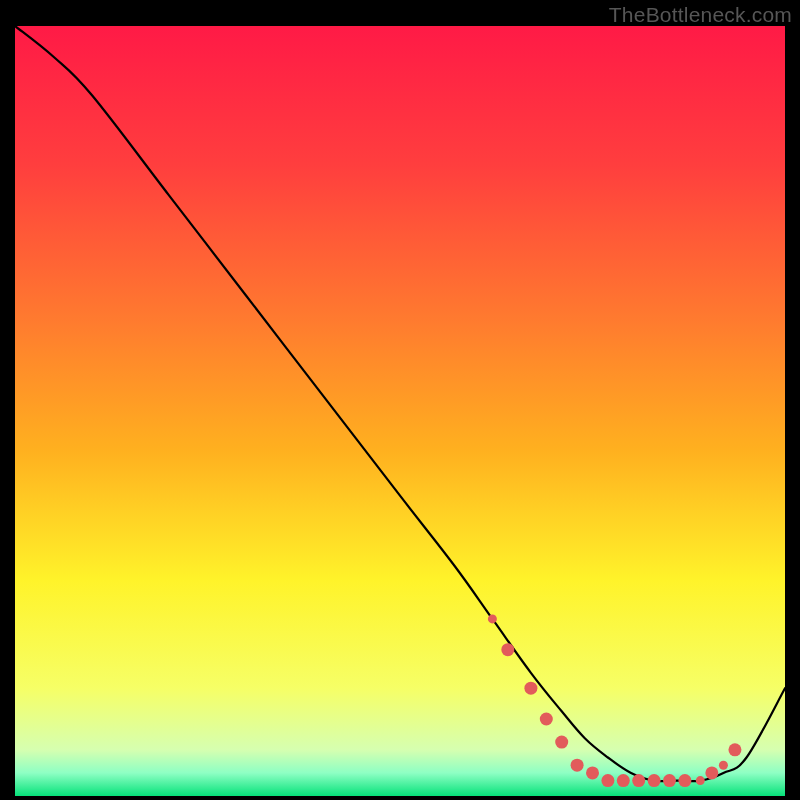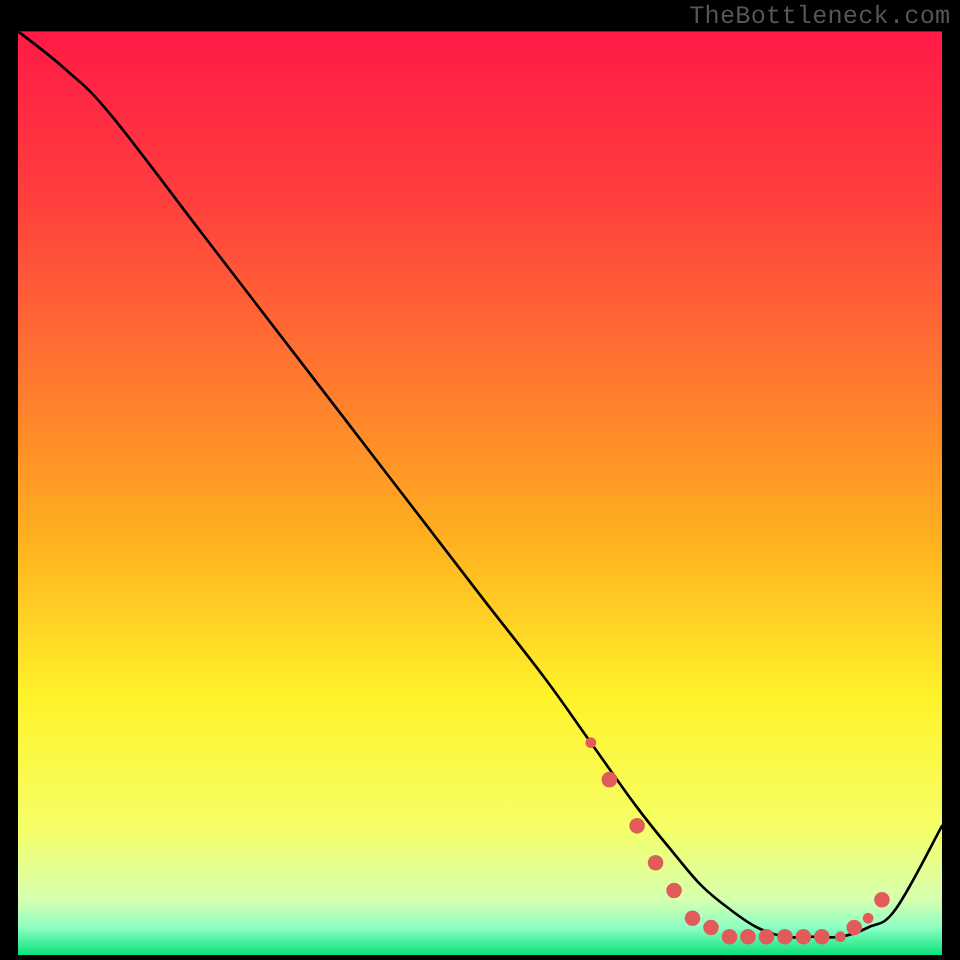--- a/index.html
+++ b/index.html
@@ -15,21 +15,21 @@
     left: 15px;
     top: 26px;
     width: 770px;
     height: 770px;
   }
   svg.plot { display: block; }
   .watermark {
     position: absolute;
     top: 3px;
     right: 8px;
-    font-family: Liberation Mono, monospace;
+    font-family: Liberation Sans, sans-serif;
     font-size: 21px;
     color: #565656;
     letter-spacing: 0.2px;
   }
 </style>
 </head>
 <body>
 
 <div class="stage">
   <div class="watermark">TheBottleneck.com</div>

